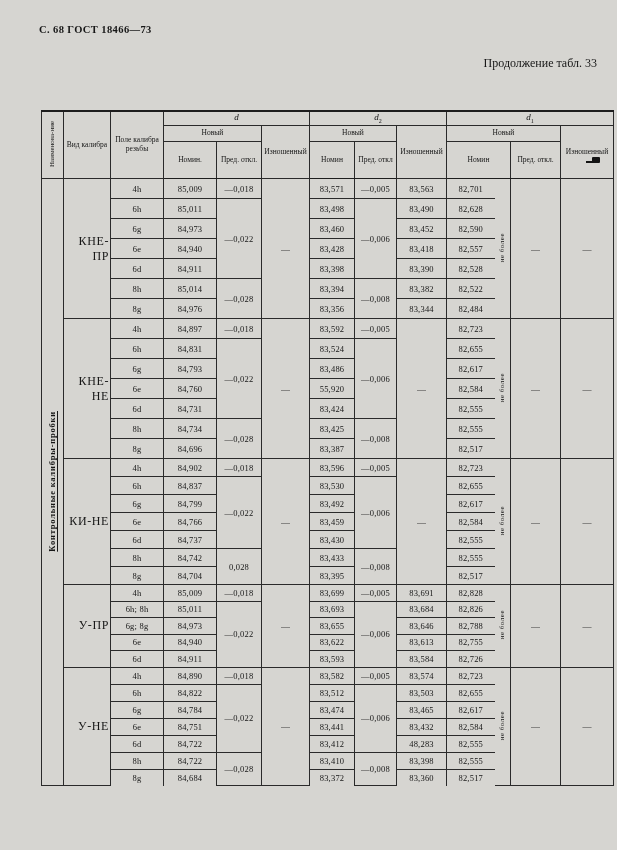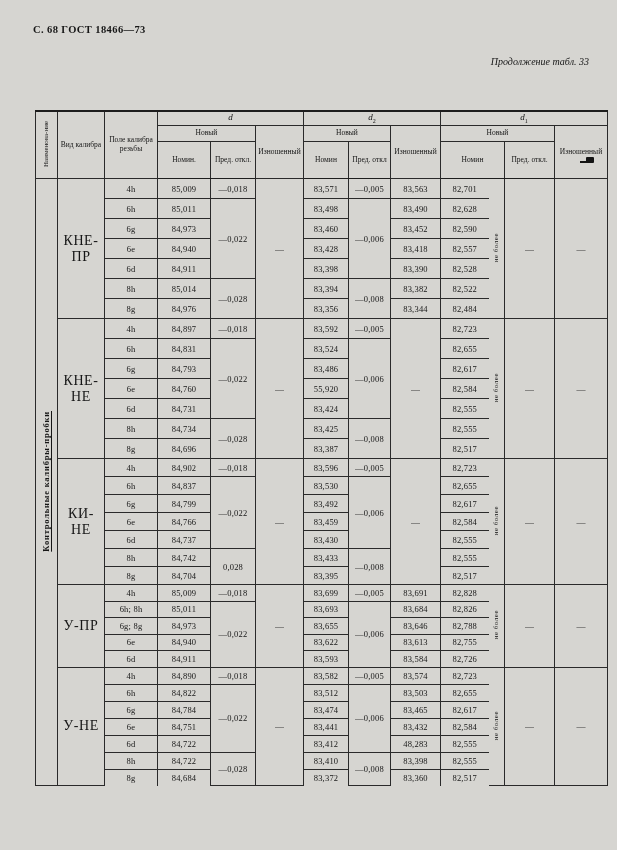--- a/index.html
+++ b/index.html
@@ -4,23 +4,23 @@
 <style>
   html,body{margin:0;padding:0;}
   body{
     width:617px;height:850px;
     background:#d6d5d1;
     font-family:"Liberation Serif","DejaVu Serif",serif;
     color:#161616;
     position:relative;
     overflow:hidden;
   }
-  .page{position:absolute;inset:0;}
+  .page{position:absolute;inset:0;margin-left:6px;}
   .doc-ref{position:absolute;left:33px;top:24px;font-size:10.5px;font-weight:bold;letter-spacing:.4px;}
-  .continuation{position:absolute;right:28px;top:56px;font-size:10px;font-style:italic;}
+  .continuation{position:absolute;right:20px;top:56px;font-size:12px;}
   .title{position:absolute;left:0;right:0;top:76px;text-align:center;font-size:9.5px;font-weight:bold;}
   .units{position:absolute;left:0;right:0;top:93px;text-align:center;font-size:9px;}
   table{
     position:absolute;left:35px;top:110px;
     border-collapse:collapse;table-layout:fixed;
     width:572px;
     font-size:8.5px;
   }
   col.c0{width:22px}col.c1{width:47px}col.c2{width:53px}col.c3{width:53px}
   col.c4{width:45px}col.c5{width:48px}col.c6{width:45px}col.c7{width:42px}
@@ -41,21 +41,21 @@
   sub{font-size:6px;}
   table{border-left:1.5px solid #222;border-right:1.5px solid #222;}
   tbody td{font-size:8.5px;letter-spacing:.2px;}
   tbody tr.b0 td{height:19px;}
   tbody tr.b1 td{height:19px;}
   tbody tr.b2 td{height:17px;}
   tbody tr.b3 td{height:15.5px;}
   tbody tr.b4 td{height:16px;}
   tbody tr.block-start td{border-top:1.5px solid #1f1f1f;}
   tbody tr:last-child td{border-bottom:none;}
-  td.vid{font-size:14px;letter-spacing:.6px;}
+  td.vid{font-size:12px;letter-spacing:.6px;text-align:right;}
   td.name-col, th.name-col{width:22px;}
   .vtext{
     writing-mode:vertical-rl;
     transform:rotate(180deg);
     display:inline-block;
     line-height:1.05;
     max-height:600px;
   }
   th .vtext{font-size:7px;max-height:62px;white-space:normal;}
   td.name-col .vtext{font-size:8.5px;font-weight:bold;letter-spacing:.8px;text-decoration:underline;}

